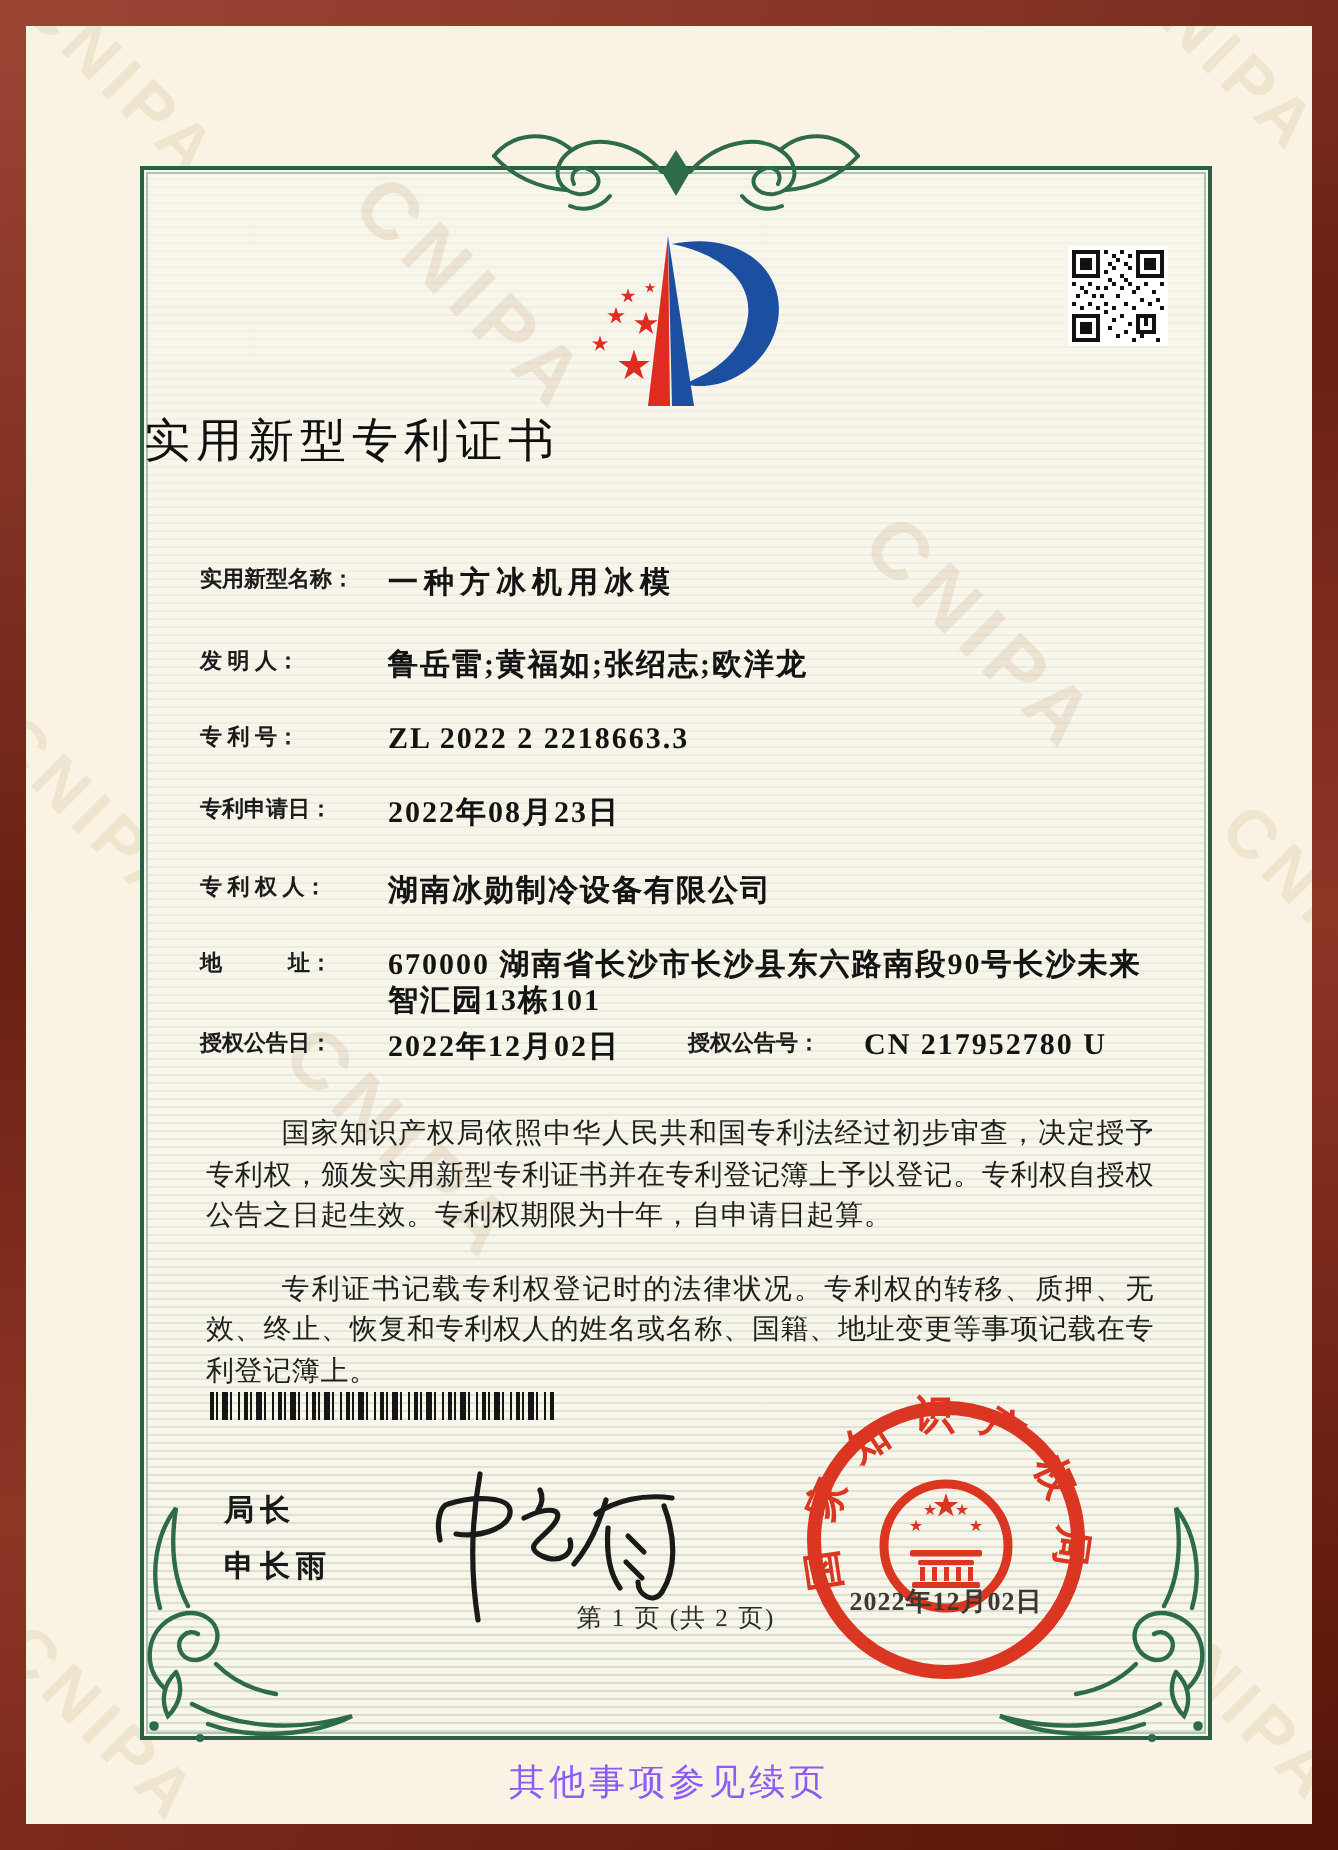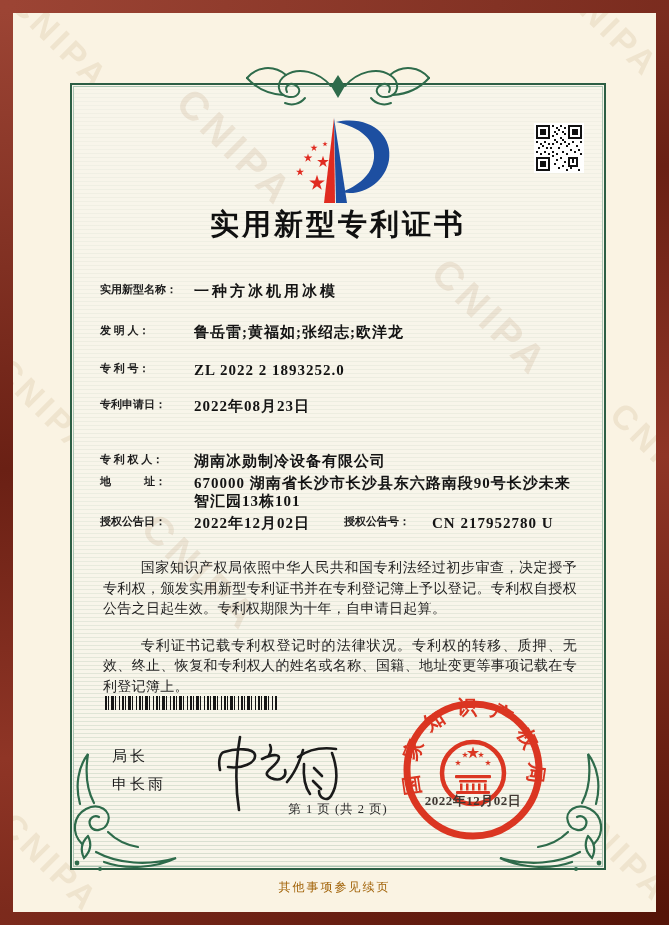--- a/index.html
+++ b/index.html
@@ -24,38 +24,38 @@
   .cert::before { content:""; position:absolute; inset:1px; border:1px solid #a9c4b2; pointer-events:none; }
   .guilloche {
     position:absolute; inset:2px; pointer-events:none;
     background:repeating-linear-gradient(0deg, rgba(122,160,132,0.28) 0 1px, rgba(255,255,255,0) 1px 4px);
     -webkit-mask-image:linear-gradient(to top, rgba(0,0,0,0.95), rgba(0,0,0,0.35) 45%, rgba(0,0,0,0.18));
     mask-image:linear-gradient(to top, rgba(0,0,0,0.95), rgba(0,0,0,0.35) 45%, rgba(0,0,0,0.18));
   }
   .cert-no { position:absolute; left:28px; top:42px; font-size:13px; letter-spacing:2px; color:#2e2e2e; }
   .qr { position:absolute; left:462px; top:38px; width:50px; height:50px; background:#fff; padding:2px; box-sizing:border-box; }
   .logo { position:absolute; left:218px; top:30px; width:105px; height:93px; }
-  .title { position:absolute; left:0; right:0; top:120px; margin:0; text-align:center;
-           font-size:29px; font-weight:bold; letter-spacing:3px; color:#101010; }
+  .title { position:absolute; left:0; right:0; top:120px; margin:0; text-align:left;
+           font-size:23px; font-weight:normal; letter-spacing:3px; color:#101010; }
   .row { position:absolute; left:28px; right:10px; white-space:nowrap; }
   .lbl { display:inline-block; width:94px; font-size:11px; font-weight:bold; color:#1c1c1c; vertical-align:top; }
   .val { font-size:15px; font-weight:bold; letter-spacing:1px; color:#141414; }
   .val-wrap { display:inline-block; width:392px; white-space:normal; line-height:18px; vertical-align:top; }
   .pair2 { position:absolute; left:244px; top:0; }
   .paras { position:absolute; left:15px; top:457px; width:506px; color:#1f1f1f; }
   .paras p { margin:16px; font-size:14px; line-height:20.5px; letter-spacing:0.3px; text-indent:2.7em; text-align:justify; }
   .barcode { position:absolute; left:33px; top:611px; width:172px; height:14px;
     background:repeating-linear-gradient(90deg,#151515 0 2px,rgba(0,0,0,0) 2px 3px,#151515 3px 4px,rgba(0,0,0,0) 4px 6px,#151515 6px 9px,rgba(0,0,0,0) 9px 10px,#151515 10px 11px,rgba(0,0,0,0) 11px 14px,#151515 14px 15px,rgba(0,0,0,0) 15px 17px); }
-  .signer { position:absolute; left:40px; top:657px; font-size:15px; font-weight:normal; letter-spacing:3px; line-height:28px; color:#1a1a1a; }
+  .signer { position:absolute; left:40px; top:657px; font-size:15px; font-weight:bold; letter-spacing:3px; line-height:28px; color:#1a1a1a; }
   .signature { position:absolute; left:130px; top:630px; width:170px; height:100px; z-index:3; }
   .seal { position:absolute; left:328px; top:612px; width:146px; height:146px; z-index:2; opacity:0.95; }
   .seal-date { position:absolute; left:328px; top:707px; width:146px; text-align:center; z-index:4;
                font-size:13px; font-weight:bold; letter-spacing:0.5px; color:#3f3832; }
   .page-info { position:absolute; left:0; right:0; top:716px; text-align:center; font-size:12.5px; letter-spacing:1px; color:#2a2a2a; }
-  .footer-note { position:absolute; left:0; right:0; top:866px; text-align:center; font-size:12px; letter-spacing:2px; color:#a16207; }
+  .footer-note { position:absolute; left:0; right:0; top:866px; text-align:center; font-size:18px; letter-spacing:2px; color:#8b5cf6; }
   .flourish { position:absolute; width:120px; height:140px; z-index:2; }
   .flourish.fl-left  { left:-4px; bottom:-4px; }
   .flourish.fl-right { right:-4px; bottom:-4px; transform:scaleX(-1); }
   .ornament { position:absolute; left:50%; top:-24px; transform:translateX(-50%); width:190px; height:48px; z-index:2; }
 </style>
 </head>
 <body>
 
 <div class="page">
 
@@ -147,26 +147,26 @@
 
     <h1 class="title">实用新型专利证书</h1>
 
     <div class="row" style="top:197px;">
       <span class="lbl">实用新型名称：</span><span class="val" style="letter-spacing:3px;">一种方冰机用冰模</span>
     </div>
     <div class="row" style="top:238px;">
       <span class="lbl">发  明  人：</span><span class="val">鲁岳雷;黄福如;张绍志;欧洋龙</span>
     </div>
     <div class="row" style="top:276px;">
-      <span class="lbl">专  利  号：</span><span class="val">ZL 2022 2 1893252.0</span>
+      <span class="lbl">专  利  号：</span><span class="val">ZL 2022 2 2218663.3</span>
     </div>
     <div class="row" style="top:312px;">
       <span class="lbl">专利申请日：</span><span class="val">2022年08月23日</span>
     </div>
-    <div class="row" style="top:351px;margin-top:16px;">
+    <div class="row" style="top:351px;">
       <span class="lbl">专 利 权 人：</span><span class="val">湖南冰勋制冷设备有限公司</span>
     </div>
     <div class="row" style="top:389px;">
       <span class="lbl">地　　　址：</span><span class="val val-wrap">670000 湖南省长沙市长沙县东六路南段90号长沙未来智汇园13栋101</span>
     </div>
     <div class="row" style="top:429px;">
       <span class="lbl">授权公告日：</span><span class="val">2022年12月02日</span>
       <span class="pair2">
         <span class="lbl" style="width:88px;">授权公告号：</span><span class="val">CN 217952780 U</span>
       </span>

